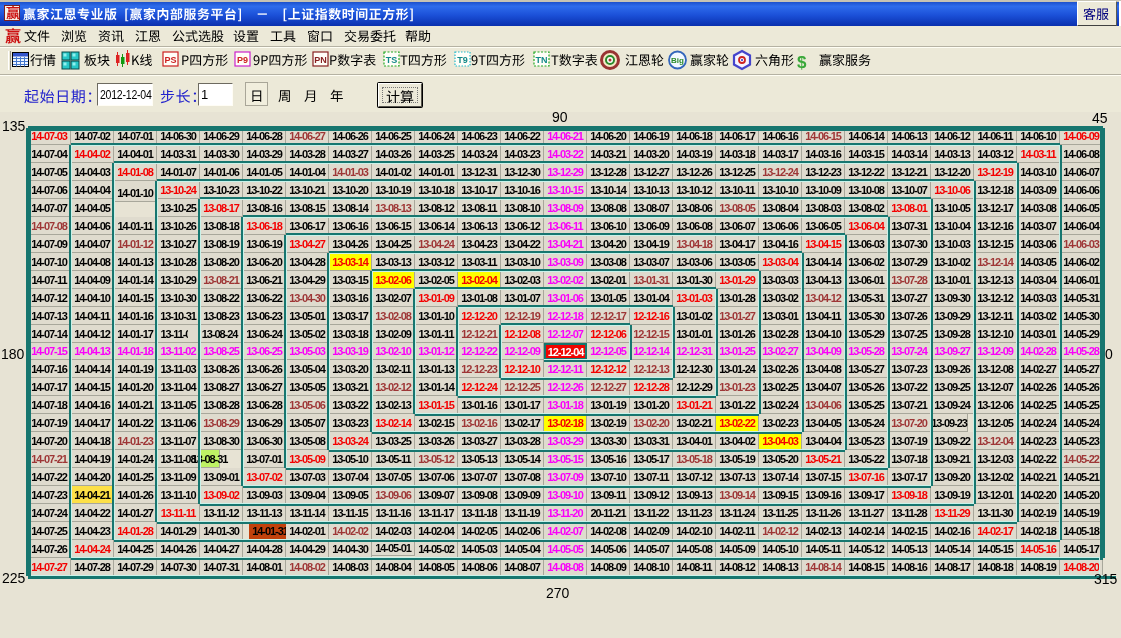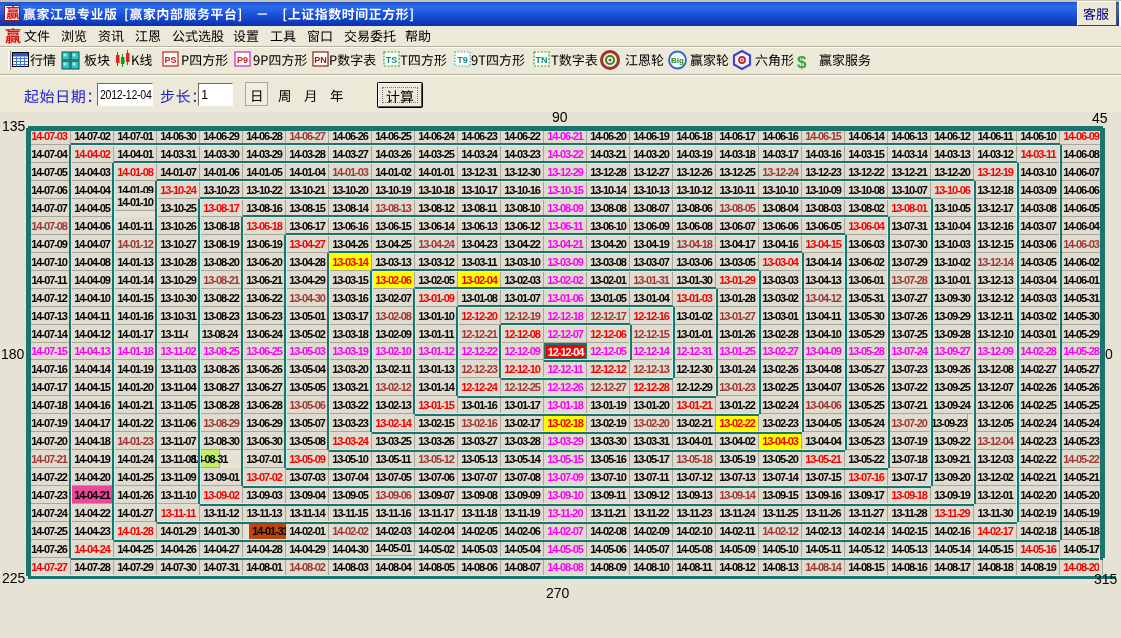--- a/index.html
+++ b/index.html
@@ -128,21 +128,21 @@
 <div class="cell" style="left:759px;top:181px;width:43px;height:18px;background:#dfdbce;color:#000000;">13-10-10</div>
 <div class="cell" style="left:802px;top:181px;width:43px;height:18px;background:#dfdbce;color:#000000;">13-10-09</div>
 <div class="cell" style="left:845px;top:181px;width:43px;height:18px;background:#dfdbce;color:#000000;">13-10-08</div>
 <div class="cell" style="left:888px;top:181px;width:43px;height:18px;background:#dfdbce;color:#000000;">13-10-07</div>
 <div class="cell" style="left:931px;top:181px;width:43px;height:18px;background:#dfdbce;color:#f40000;">13-10-06</div>
 <div class="cell" style="left:974px;top:181px;width:43px;height:18px;background:#dfdbce;color:#000000;">13-12-18</div>
 <div class="cell" style="left:1017px;top:181px;width:43px;height:18px;background:#dfdbce;color:#000000;">14-03-09</div>
 <div class="cell" style="left:1060px;top:181px;width:43px;height:18px;background:#dfdbce;color:#000000;">14-06-06</div>
 <div class="cell" style="left:28px;top:199px;width:43px;height:18px;background:#dfdbce;color:#000000;">14-07-07</div>
 <div class="cell" style="left:71px;top:199px;width:43px;height:18px;background:#dfdbce;color:#000000;">14-04-05</div>
-<div class="cell" style="left:114px;top:193px;width:43px;height:18px;background:#dfdbce;color:#000000;">14-01-10</div>
+<div class="cell" style="left:114px;top:184px;width:43px;height:18px;background:#dfdbce;color:#000000;">14-01-10</div>
 <div class="cell" style="left:157px;top:199px;width:43px;height:18px;background:#dfdbce;color:#000000;">13-10-25</div>
 <div class="cell" style="left:200px;top:199px;width:43px;height:18px;background:#dfdbce;color:#f40000;">13-08-17</div>
 <div class="cell" style="left:243px;top:199px;width:43px;height:18px;background:#dfdbce;color:#000000;">13-08-16</div>
 <div class="cell" style="left:286px;top:199px;width:43px;height:18px;background:#dfdbce;color:#000000;">13-08-15</div>
 <div class="cell" style="left:329px;top:199px;width:43px;height:18px;background:#dfdbce;color:#000000;">13-08-14</div>
 <div class="cell" style="left:372px;top:199px;width:43px;height:18px;background:#dfdbce;color:#9e3636;">13-08-13</div>
 <div class="cell" style="left:415px;top:199px;width:43px;height:18px;background:#dfdbce;color:#000000;">13-08-12</div>
 <div class="cell" style="left:458px;top:199px;width:43px;height:18px;background:#dfdbce;color:#000000;">13-08-11</div>
 <div class="cell" style="left:501px;top:199px;width:43px;height:18px;background:#dfdbce;color:#000000;">13-08-10</div>
 <div class="cell" style="left:544px;top:199px;width:43px;height:18px;background:#dfdbce;color:#fa00fa;">13-08-09</div>
@@ -527,21 +527,21 @@
 <div class="cell" style="left:716px;top:468px;width:43px;height:18px;background:#dfdbce;color:#000000;">13-07-13</div>
 <div class="cell" style="left:759px;top:468px;width:43px;height:18px;background:#dfdbce;color:#000000;">13-07-14</div>
 <div class="cell" style="left:802px;top:468px;width:43px;height:18px;background:#dfdbce;color:#000000;">13-07-15</div>
 <div class="cell" style="left:845px;top:468px;width:43px;height:18px;background:#dfdbce;color:#f40000;">13-07-16</div>
 <div class="cell" style="left:888px;top:468px;width:43px;height:18px;background:#dfdbce;color:#000000;">13-07-17</div>
 <div class="cell" style="left:931px;top:468px;width:43px;height:18px;background:#dfdbce;color:#000000;">13-09-20</div>
 <div class="cell" style="left:974px;top:468px;width:43px;height:18px;background:#dfdbce;color:#000000;">13-12-02</div>
 <div class="cell" style="left:1017px;top:468px;width:43px;height:18px;background:#dfdbce;color:#000000;">14-02-21</div>
 <div class="cell" style="left:1060px;top:468px;width:43px;height:18px;background:#dfdbce;color:#000000;">14-05-21</div>
 <div class="cell" style="left:28px;top:486px;width:43px;height:18px;background:#dfdbce;color:#000000;">14-07-23</div>
-<div class="cell" style="left:71px;top:486px;width:43px;height:18px;background:#ec4899;color:#000000;">14-04-21</div>
+<div class="cell" style="left:71px;top:486px;width:43px;height:18px;background:#fde047;color:#000000;">14-04-21</div>
 <div class="cell" style="left:114px;top:486px;width:43px;height:18px;background:#dfdbce;color:#000000;">14-01-26</div>
 <div class="cell" style="left:157px;top:486px;width:43px;height:18px;background:#dfdbce;color:#000000;">13-11-10</div>
 <div class="cell" style="left:200px;top:486px;width:43px;height:18px;background:#dfdbce;color:#f40000;">13-09-02</div>
 <div class="cell" style="left:243px;top:486px;width:43px;height:18px;background:#dfdbce;color:#000000;">13-09-03</div>
 <div class="cell" style="left:286px;top:486px;width:43px;height:18px;background:#dfdbce;color:#000000;">13-09-04</div>
 <div class="cell" style="left:329px;top:486px;width:43px;height:18px;background:#dfdbce;color:#000000;">13-09-05</div>
 <div class="cell" style="left:372px;top:486px;width:43px;height:18px;background:#dfdbce;color:#9e3636;">13-09-06</div>
 <div class="cell" style="left:415px;top:486px;width:43px;height:18px;background:#dfdbce;color:#000000;">13-09-07</div>
 <div class="cell" style="left:458px;top:486px;width:43px;height:18px;background:#dfdbce;color:#000000;">13-09-08</div>
 <div class="cell" style="left:501px;top:486px;width:43px;height:18px;background:#dfdbce;color:#000000;">13-09-09</div>
@@ -564,21 +564,21 @@
 <div class="cell" style="left:157px;top:504px;width:43px;height:18px;background:#dfdbce;color:#f40000;">13-11-11</div>
 <div class="cell" style="left:200px;top:504px;width:43px;height:18px;background:#dfdbce;color:#000000;">13-11-12</div>
 <div class="cell" style="left:243px;top:504px;width:43px;height:18px;background:#dfdbce;color:#000000;">13-11-13</div>
 <div class="cell" style="left:286px;top:504px;width:43px;height:18px;background:#dfdbce;color:#000000;">13-11-14</div>
 <div class="cell" style="left:329px;top:504px;width:43px;height:18px;background:#dfdbce;color:#000000;">13-11-15</div>
 <div class="cell" style="left:372px;top:504px;width:43px;height:18px;background:#dfdbce;color:#000000;">13-11-16</div>
 <div class="cell" style="left:415px;top:504px;width:43px;height:18px;background:#dfdbce;color:#000000;">13-11-17</div>
 <div class="cell" style="left:458px;top:504px;width:43px;height:18px;background:#dfdbce;color:#000000;">13-11-18</div>
 <div class="cell" style="left:501px;top:504px;width:43px;height:18px;background:#dfdbce;color:#000000;">13-11-19</div>
 <div class="cell" style="left:544px;top:504px;width:43px;height:18px;background:#dfdbce;color:#fa00fa;">13-11-20</div>
-<div class="cell" style="left:587px;top:504px;width:43px;height:18px;background:#dfdbce;color:#000000;">13-11-21</div>
+<div class="cell" style="left:587px;top:504px;width:43px;height:18px;background:#dfdbce;color:#000000;">20-11-21</div>
 <div class="cell" style="left:630px;top:504px;width:43px;height:18px;background:#dfdbce;color:#000000;">13-11-22</div>
 <div class="cell" style="left:673px;top:504px;width:43px;height:18px;background:#dfdbce;color:#000000;">13-11-23</div>
 <div class="cell" style="left:716px;top:504px;width:43px;height:18px;background:#dfdbce;color:#000000;">13-11-24</div>
 <div class="cell" style="left:759px;top:504px;width:43px;height:18px;background:#dfdbce;color:#000000;">13-11-25</div>
 <div class="cell" style="left:802px;top:504px;width:43px;height:18px;background:#dfdbce;color:#000000;">13-11-26</div>
 <div class="cell" style="left:845px;top:504px;width:43px;height:18px;background:#dfdbce;color:#000000;">13-11-27</div>
 <div class="cell" style="left:888px;top:504px;width:43px;height:18px;background:#dfdbce;color:#000000;">13-11-28</div>
 <div class="cell" style="left:931px;top:504px;width:43px;height:18px;background:#dfdbce;color:#f40000;">13-11-29</div>
 <div class="cell" style="left:974px;top:504px;width:43px;height:18px;background:#dfdbce;color:#000000;">13-11-30</div>
 <div class="cell" style="left:1017px;top:504px;width:43px;height:18px;background:#dfdbce;color:#000000;">14-02-19</div>

